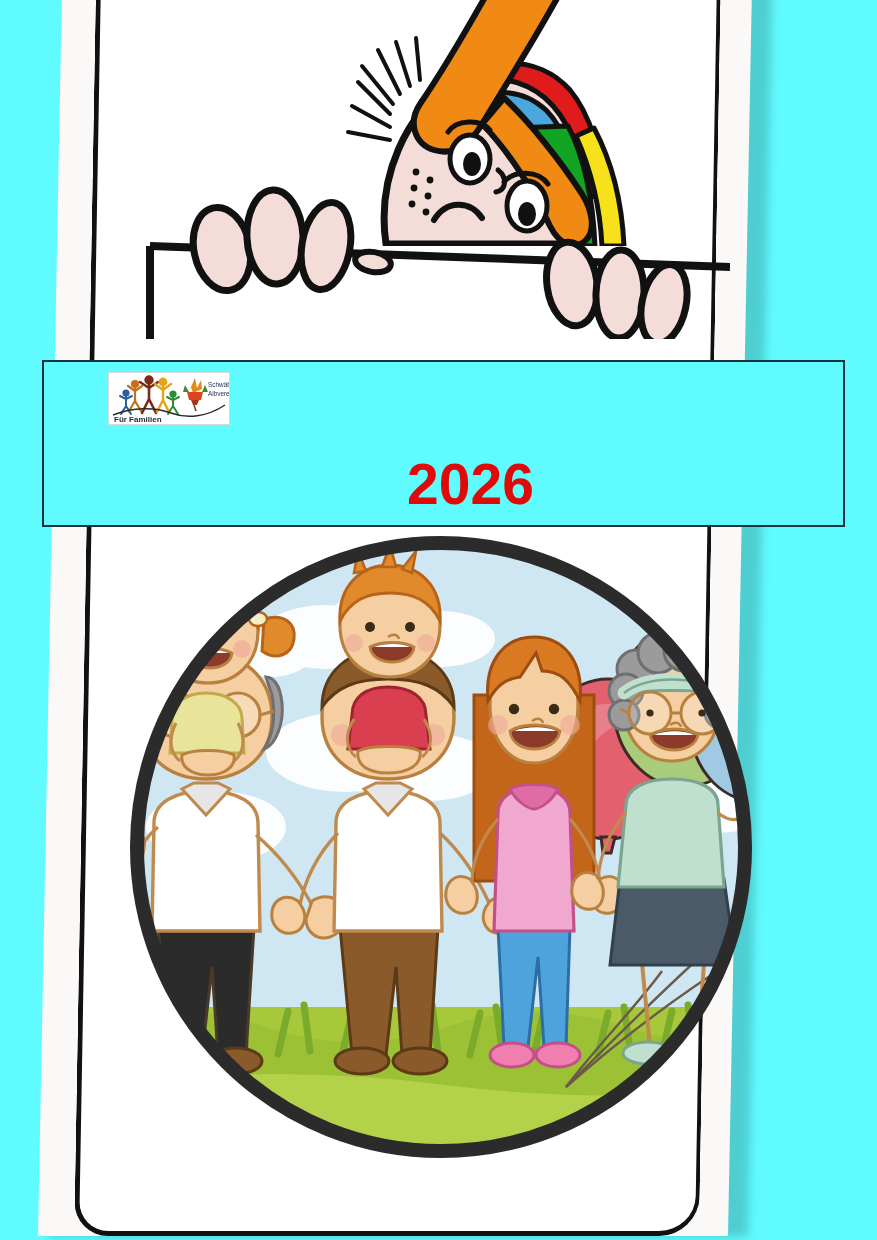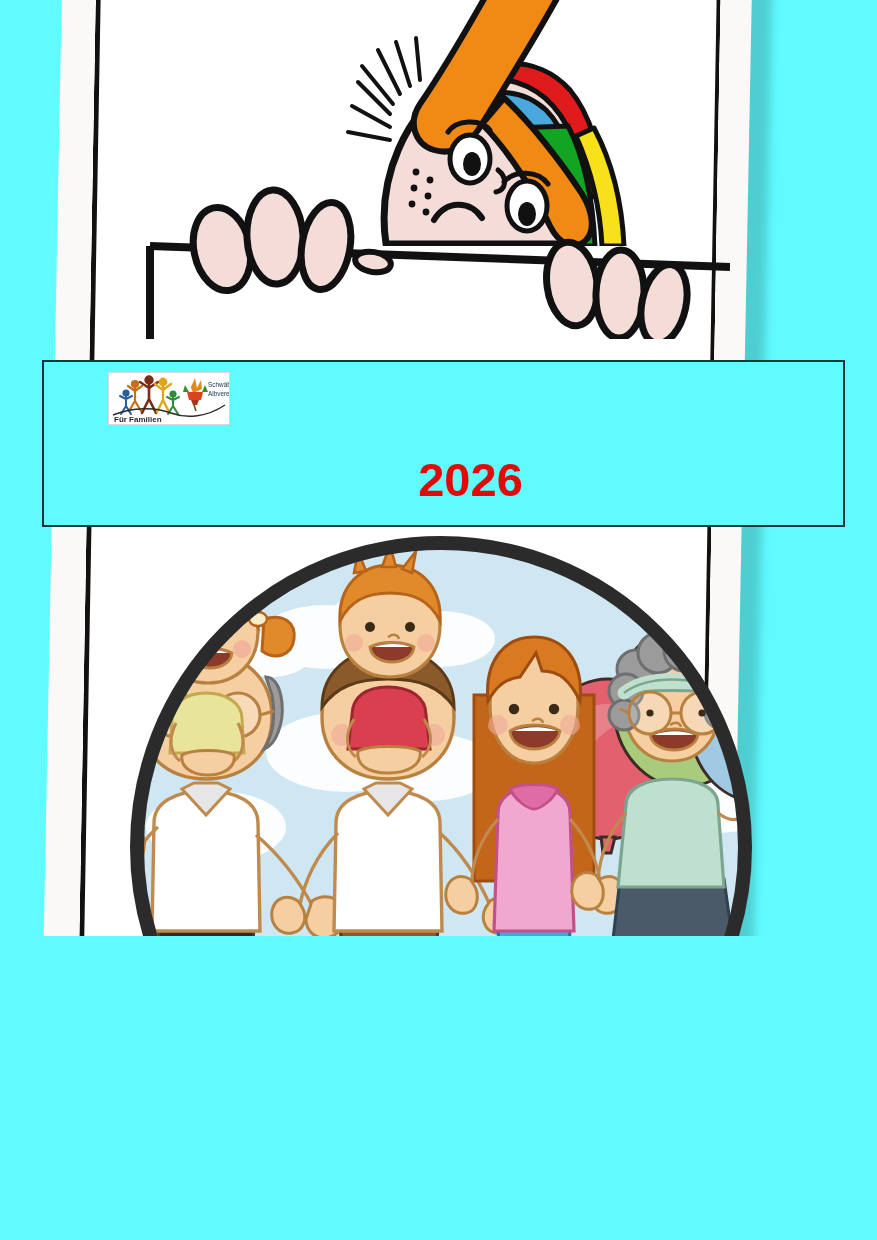--- a/index.html
+++ b/index.html
@@ -3,21 +3,21 @@
 <meta charset="utf-8">
 <style>
   html,body{margin:0;padding:0;}
   body{
     width:877px;height:1240px;
     background:#5ffbff;
     font-family:"Liberation Sans", sans-serif;
     overflow:hidden;
     position:relative;
   }
-  #stage{position:absolute;inset:0;width:877px;height:936px;overflow:hidden;}
+  #stage{position:absolute;inset:0;width:877px;height:1240px;overflow:hidden;}
 
   
   .sheet-shadow{
     position:absolute;left:60px;top:-8px;width:700px;height:1245px;
     background:rgba(0,0,0,.18);
     filter:blur(5px);
     transform:skewX(-1.1deg);
   }
   .sheet{
     position:absolute;left:50px;top:-14px;width:690px;height:1250px;
@@ -66,21 +66,21 @@
     font-weight:bold;
     color:#e00b09;
     letter-spacing:-0.5px;
     line-height:1;
   }
   .title-line2{
     position:absolute;left:0;top:94px;width:803px;
     text-align:center;
     padding-left:50px;
     box-sizing:border-box;
-    font-size:47px;
+    font-size:57px;
     font-weight:bold;
     color:#e00b09;
     line-height:1;
   }
 
   
   .family-wrap{
     position:absolute;left:96px;top:527px;width:700px;height:645px;
     z-index:20;
   }

